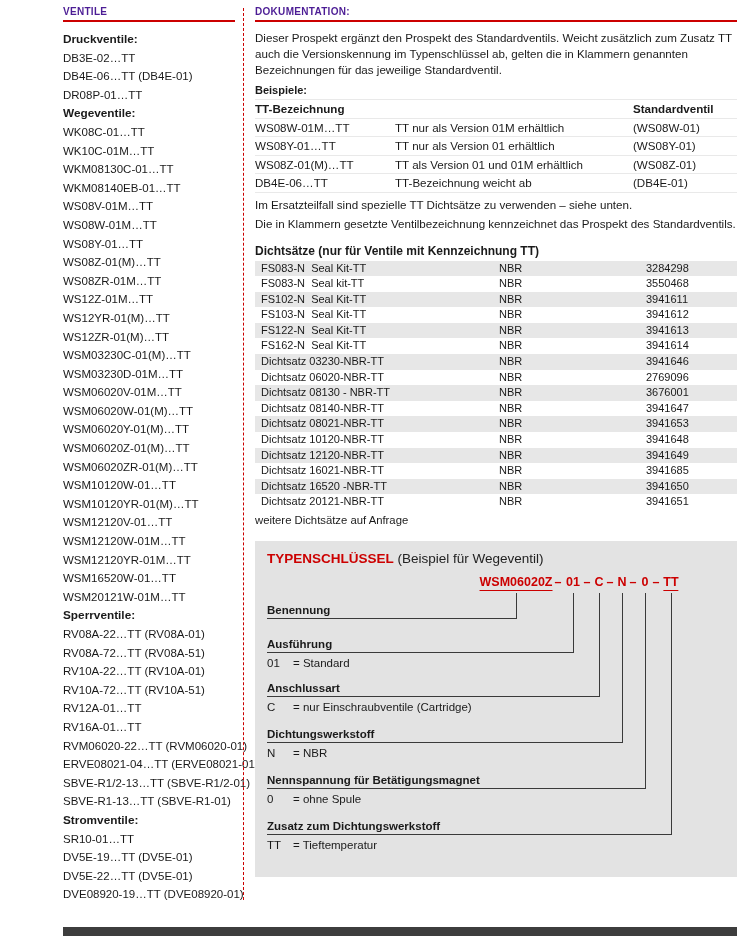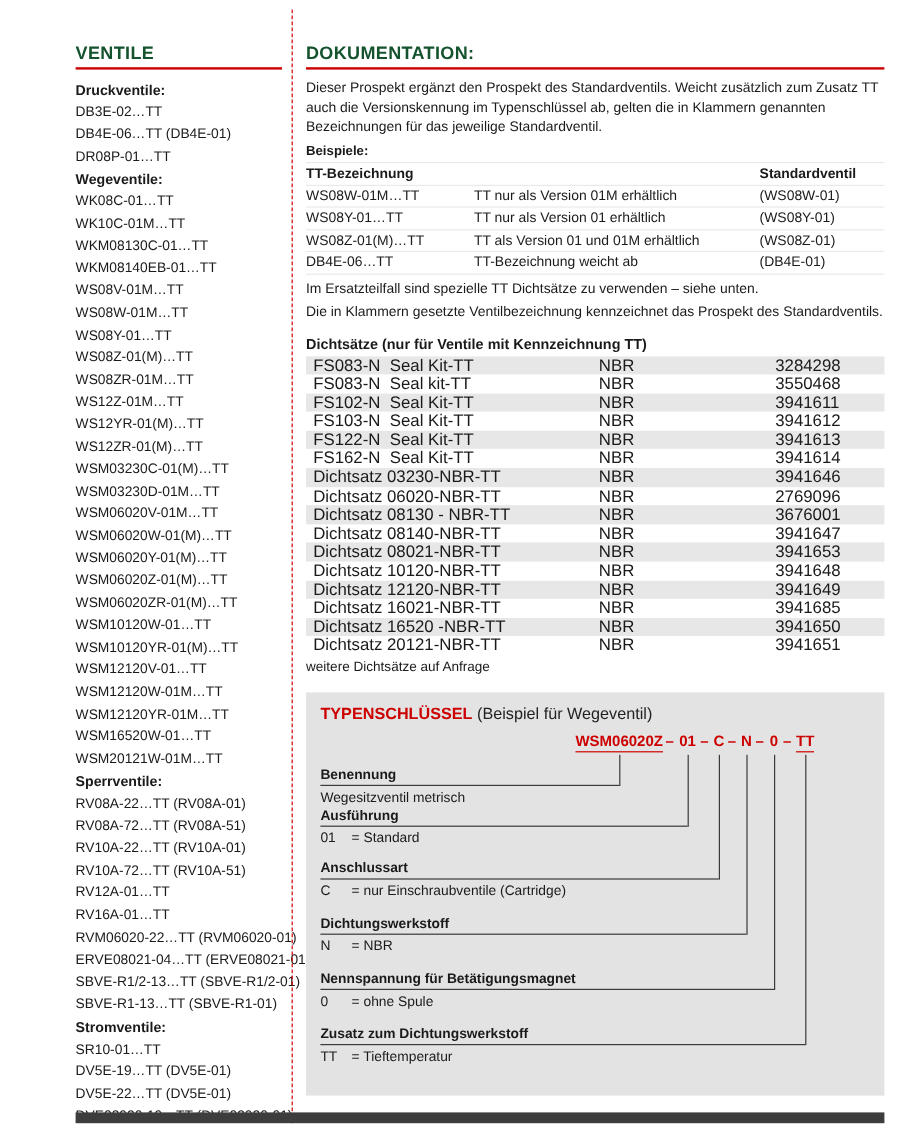--- a/index.html
+++ b/index.html
@@ -11,40 +11,40 @@
     -webkit-font-smoothing:antialiased;
   }
   .page { position:relative; width:750px; height:939px; overflow:hidden; padding:6px 13px 0 63px; }
   .columns { display:flex; align-items:stretch; }
 
   
   .left-col { width:172px; flex:none; }
   .divider { flex:none; width:0; border-left:1px dashed var(--accent,#cc0000); margin:2px 0 4px 8px; }
   .right-col { flex:none; width:482px; margin-left:11px; }
 
-  .col-title { font-size:15px; font-weight:bold; letter-spacing:.3px; color:#14532d;margin-top:30px; }
+  .col-title { font-size:10px; font-weight:bold; letter-spacing:.3px; color:#4c1d95; }
   .title-rule { height:2px; background:var(--accent,#cc0000); margin:3px 0 8px 0; }
 
   .grp-label { font-weight:bold; font-size:11.8px; line-height:18.6px; white-space:nowrap; }
   .valve-item { font-size:11.5px; line-height:18.6px; white-space:nowrap; }
 
   
   .intro { font-size:11.6px; line-height:16px; margin:0 0 4px 0; }
   .bsp-label { font-weight:bold; font-size:11px; line-height:16px; margin-top:2px; }
   .bsp-table { margin-top:1px; }
   .bsp-row { display:grid; grid-template-columns:140px 238px 1fr; font-size:11.6px; line-height:15.5px; padding:1px 0; border-bottom:1px solid #e9e9e9; }
   .bsp-head { font-weight:bold; border-top:1px solid #e9e9e9; }
   .bsp-row span { white-space:nowrap; }
   .note { font-size:11.6px; line-height:15.5px; margin-top:4px; }
 
   
   .seal-title { font-size:12px; font-weight:bold; margin:12px 0 3px 0; }
   .seal-head { display:grid; grid-template-columns:238px 147px 1fr; background:var(--table-header-bg,#3d3d3d); color:var(--table-header-text,#ffffff); font-weight:bold; font-size:11.3px; line-height:15.5px; padding:1px 0; }
   .seal-head span { padding:0 6px; }
-  .seal-row { display:grid; grid-template-columns:238px 147px 1fr; font-size:14px; line-height:15.6px; }
+  .seal-row { display:grid; grid-template-columns:238px 147px 1fr; font-size:11px; line-height:15.6px; }
   .seal-row span { padding:0 6px; }
   .seal-row .sc1 { white-space:pre; }
   [data-name="dichtsaetze-rows"] .seal-row:nth-child(odd) { background:var(--row-alt,#e7e7e7); }
   .seal-note { font-size:11.3px; line-height:14px; margin-top:3px; }
 
   
   .ts-panel { position:relative; height:336px; background:var(--panel-bg,#e3e3e3); margin-top:14px; }
   .ts-title { position:absolute; left:12px; top:10px; font-size:13.5px; white-space:nowrap; }
   .ts-title-main { font-weight:bold; color:var(--accent,#cc0000); }
   .ts-title-suffix { font-weight:normal; color:#222; }
@@ -262,21 +262,20 @@
             <span class="ts-sep" data-name="code-separator" style="left: 355px;">–</span>
             <span class="ts-seg" data-name="code-segment" style="left: 367px;">N</span>
             <span class="ts-sep" data-name="code-separator" style="left: 378px;">–</span>
             <span class="ts-seg" data-name="code-segment" style="left: 390px;">0</span>
             <span class="ts-sep" data-name="code-separator" style="left: 401px;">–</span>
             <span class="ts-seg ts-underline" data-name="code-segment" style="left: 416px;">TT</span>
           </div>
         <div data-name="ts-sections">
             <div class="ts-sec" data-name="ts-section" style="top: 62px; width: 249px;">
               <div class="ts-label" data-name="ts-section-label">Benennung</div>
-              <div class="ts-value" data-name="ts-section-value"><span class="ts-desc" data-name="ts-section-desc">Wegesitzventil metrisch</span></div>
             </div>
             <div class="ts-sec" data-name="ts-section" style="top: 96px; width: 306px;">
               <div class="ts-label" data-name="ts-section-label">Ausführung</div>
               <div class="ts-value" data-name="ts-section-value"><span class="ts-key" data-name="ts-section-key">01</span><span class="ts-desc" data-name="ts-section-desc">= Standard</span></div>
             </div>
             <div class="ts-sec" data-name="ts-section" style="top: 140px; width: 332px;">
               <div class="ts-label" data-name="ts-section-label">Anschlussart</div>
               <div class="ts-value" data-name="ts-section-value"><span class="ts-key" data-name="ts-section-key">C</span><span class="ts-desc" data-name="ts-section-desc">= nur Einschraubventile (Cartridge)</span></div>
             </div>
             <div class="ts-sec" data-name="ts-section" style="top: 186px; width: 355px;">

